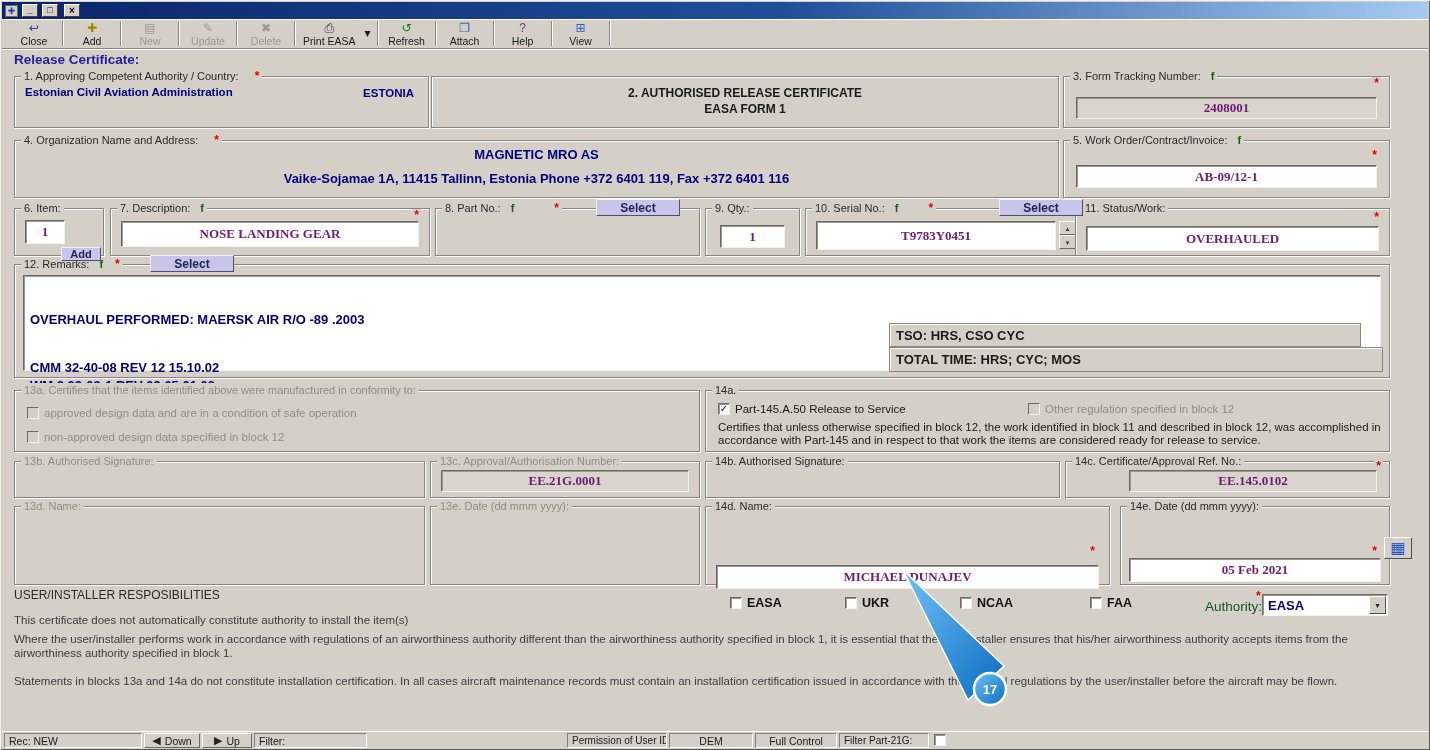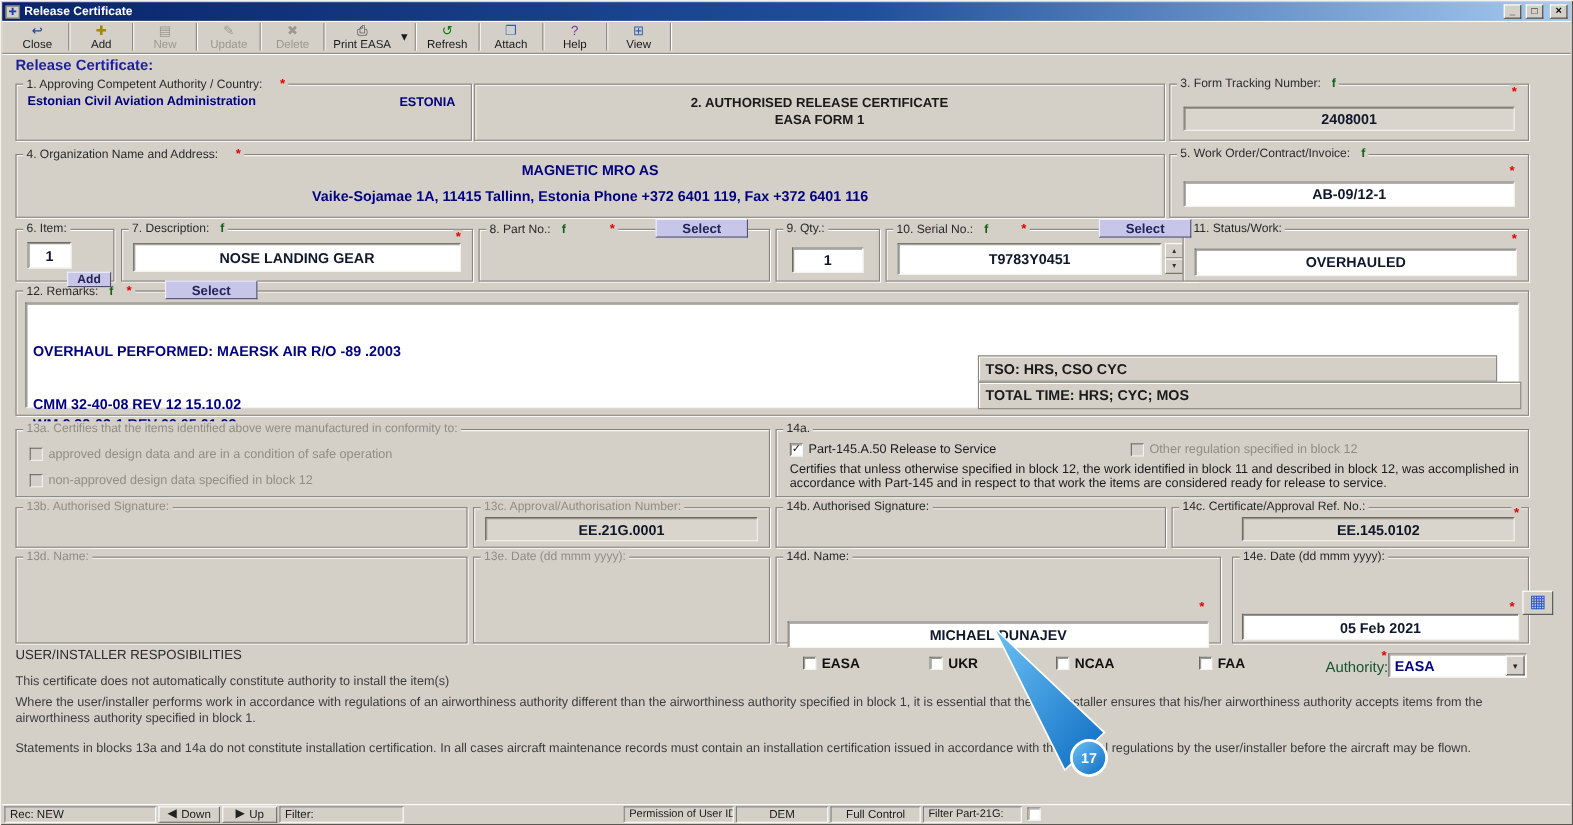--- a/index.html
+++ b/index.html
@@ -69,21 +69,21 @@
   .req { color:#e00000; font-weight:bold; font-size:12px; }
   .req.abs { position:absolute; background:#d4d0c8; padding:0 2px; line-height:12px; }
   .navval { color:#00007f; font-weight:bold; white-space:nowrap; }
   .ctr { position:absolute; left:0; right:0; text-align:center; }
   .b2t { font-weight:bold; font-size:12px; color:#1a1a1a; }
   .inp {
     position:absolute; background:#ffffff;
     border:1px solid; border-color:#6c6a62 #f2f2ee #f2f2ee #6c6a62;
     box-shadow: inset 1px 1px 0 #9a9890;
     display:flex; align-items:center; justify-content:center;
-    color:#0f172a; font-weight:bold; font-size:13px; white-space:nowrap; overflow:hidden;
+    color:#701a75; font-weight:bold; font-size:13px; white-space:nowrap; overflow:hidden;font-family:Liberation Serif, serif;
   }
   .inp.gray { background:#d9d5cd; }
   .lav {
     position:absolute; background:#c8c6e8;
     border:1px solid; border-color:#f0effc #50506e #50506e #f0effc;
     color:#23235a; font-weight:bold; font-size:12px;
     display:flex; align-items:center; justify-content:center; white-space:nowrap;
   }
   .cbrow { position:absolute; display:flex; align-items:center; gap:5px; white-space:nowrap; }
   .cbx {
@@ -158,21 +158,20 @@
   .annotation { position:absolute; left:0; top:0; width:1430px; height:750px; pointer-events:none; }
   .annotation text { font-family:"Liberation Sans","DejaVu Sans",sans-serif; }
 </style>
 </head>
 <body>
 
 <div class="screen">
 
   <div class="titlebar">
     <span class="appico">✚</span>
-    <span class="tb-title">Release Certificate</span>
     <span class="winbtn">_</span>
     <span class="winbtn">□</span>
     <span class="winbtn close">×</span>
   </div>
 
   <div class="toolbar">
     <div class="tbtn">
       <span class="tic ic-close">↩</span>
       <span>Close</span>
     </div>

